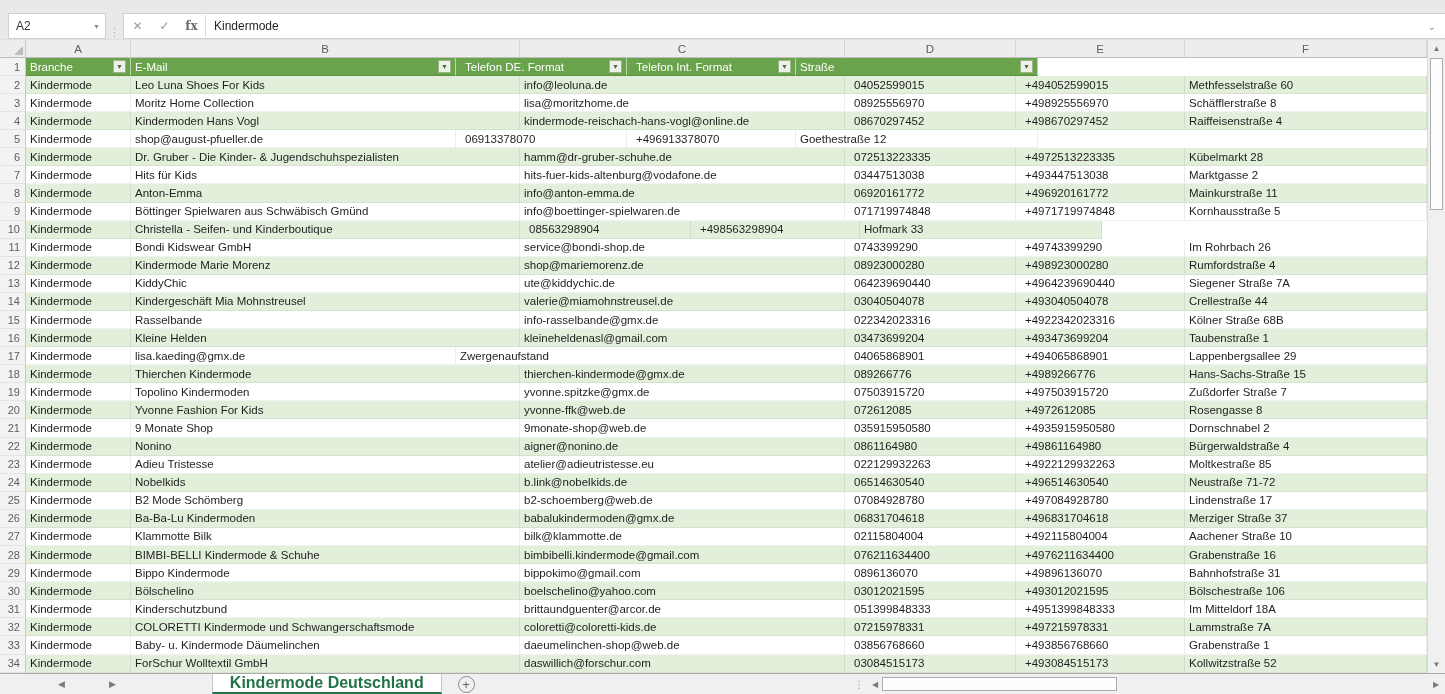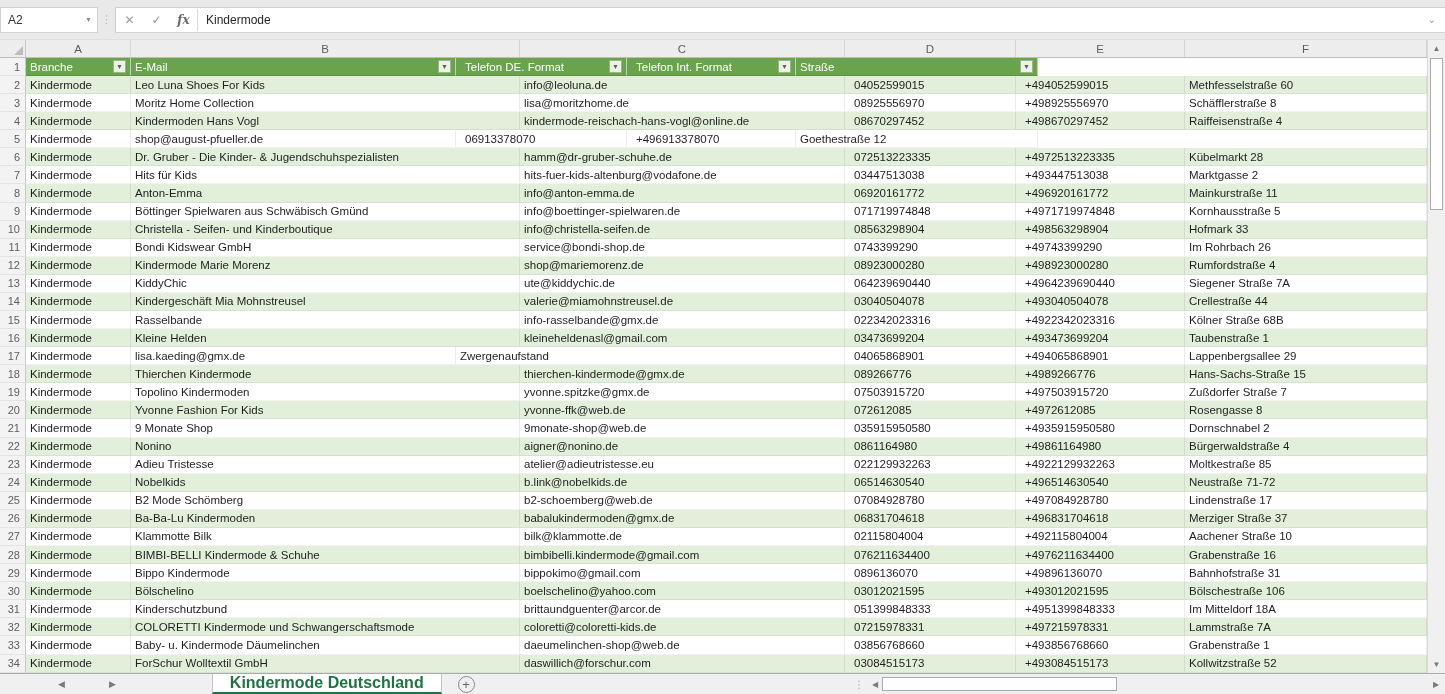--- a/index.html
+++ b/index.html
@@ -1,30 +1,30 @@
 <!DOCTYPE html>
 <html><head>
 <meta charset="utf-8">
 <style>
   html,body{margin:0;padding:0;background:#fff;}
   .app{width:1445px;height:694px;position:relative;overflow:hidden;background:#fff;
        font-family:"Liberation Sans",sans-serif;-webkit-font-smoothing:antialiased;}
 
   
-  .formula-bar{height:40px;background:#E9E9E9;display:flex;align-items:center;
-    box-sizing:border-box;border-bottom:1px solid #E0E0E0;}
+  .formula-bar{height:40px;background:#E9E9E9;display:flex;align-items:flex-end;
+    padding-left:8px;box-sizing:border-box;border-bottom:1px solid #E0E0E0;}
   .name-box{width:96px;height:24px;background:#fff;border:1px solid #D0D0D0;
     display:flex;align-items:center;font-size:12px;color:#333;}
   .name-box .val{flex:1;padding-left:7px;}
   .nb-arrow{width:17px;color:#8a8a8a;font-size:8px;text-align:center;}
   .fb-dots{width:17px;text-align:center;color:#b3b3b3;font-size:11px;}
   .fb-main{flex:1;height:24px;background:#fff;border:1px solid #D0D0D0;border-right:none;
     display:flex;align-items:center;}
   .fb-btn{width:27px;text-align:center;color:#9a9a9a;font-size:12px;}
-  .fb-btn.fx{font-style:italic;font-family:"DejaVu Serif",serif;color:#6a6a6a;font-weight:bold;}
+  .fb-btn.fx{font-family:"DejaVu Serif",serif;color:#6a6a6a;font-weight:bold;}
   .fb-sep{width:1px;height:22px;background:#DCDCDC;margin-right:8px;}
   .formula-text{font-size:12px;color:#262626;flex:1;}
   .fb-chevron{color:#9a9a9a;font-size:10px;padding-right:9px;}
 
   
   .grid{position:relative;height:633px;}
   .col-headers{display:flex;height:18px;background:#EDEDED;width:1427px;
     border-bottom:1px solid #BDBDBD;box-sizing:border-box;}
   .corner{width:26px;flex:0 0 auto;position:relative;background:#EDEDED;
     border-right:1px solid #C9C9C9;box-sizing:border-box;}
@@ -205,21 +205,20 @@
           <div class="cell c1">Böttinger Spielwaren aus Schwäbisch Gmünd</div>
           <div class="cell c2">info@boettinger-spielwaren.de</div>
           <div class="cell c3">071719974848</div>
           <div class="cell c4">+4971719974848</div>
           <div class="cell c5">Kornhausstraße 5</div>
         </div>
         <div class="row banded">
           <div class="rownum">10</div>
           <div class="cell c0">Kindermode</div>
           <div class="cell c1">Christella - Seifen- und Kinderboutique</div>
-          <div class="cell c2">info@christella-seifen.de</div>
           <div class="cell c3">08563298904</div>
           <div class="cell c4">+498563298904</div>
           <div class="cell c5">Hofmark 33</div>
         </div>
         <div class="row">
           <div class="rownum">11</div>
           <div class="cell c0">Kindermode</div>
           <div class="cell c1">Bondi Kidswear GmbH</div>
           <div class="cell c2">service@bondi-shop.de</div>
           <div class="cell c3">0743399290</div>

